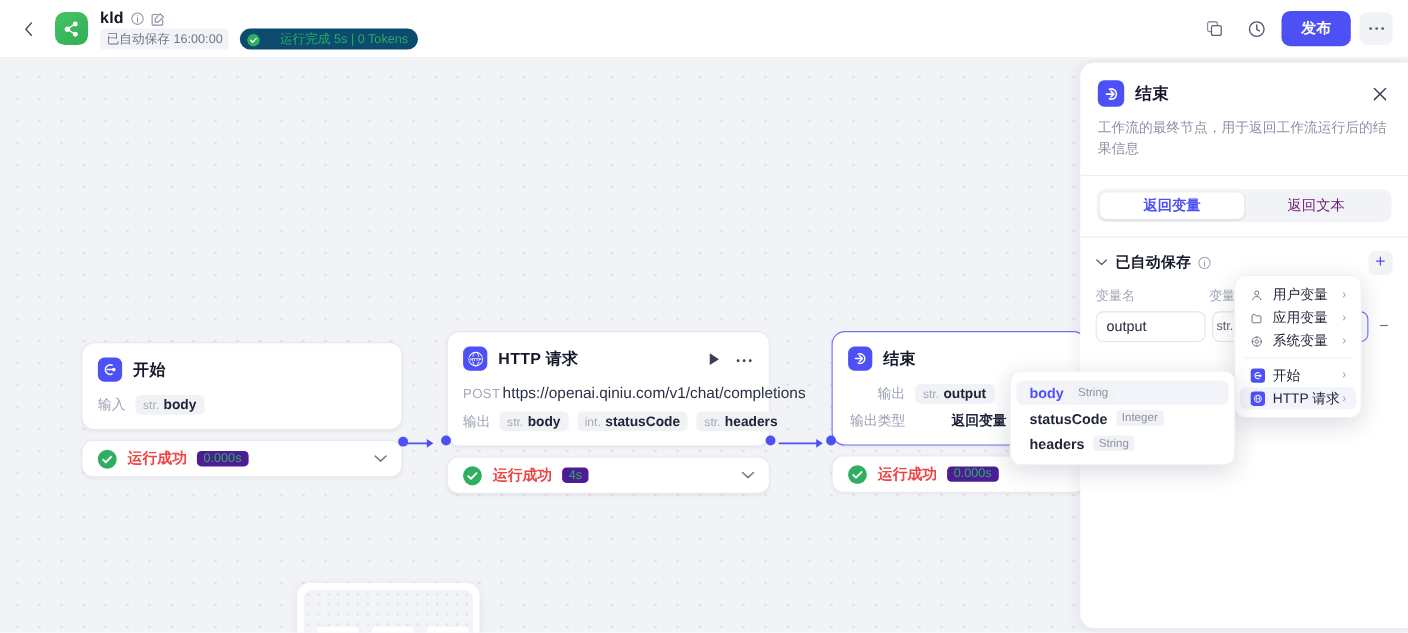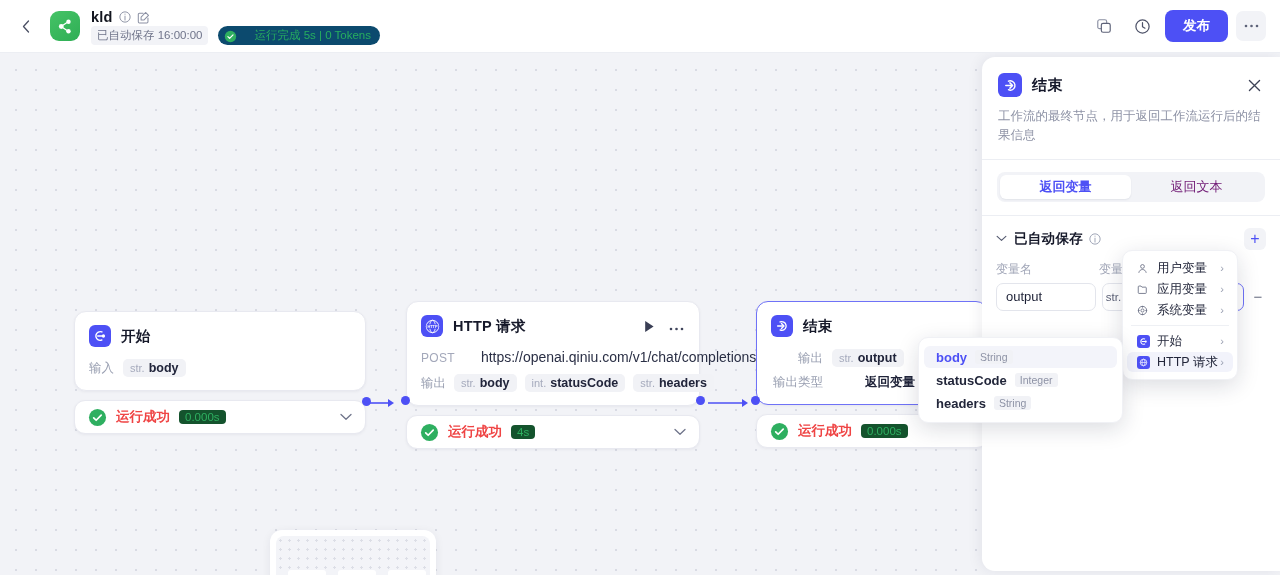--- a/index.html
+++ b/index.html
@@ -93,36 +93,36 @@
   .dots-ico { cursor: pointer; font-size: 15px; letter-spacing: 1.5px; color: #40455c; line-height: 8px; }
 
   .node-row { display: flex; align-items: center; gap: 9px; margin-top: 12px; }
   .row-label { font-size: 12.5px; color: #9aa0b2; flex: none; }
   .chip {
     background: #f1f2f6; border-radius: 5px; padding: 2px 7px;
     font-size: 12.5px; color: #20243a; display: inline-flex; align-items: baseline; gap: 4px;
   }
   .chip .ty { color: #a6abbd; font-size: 11px; }
   .chip b { font-weight: bold; }
-  .url-row { display: flex; align-items: baseline; gap: 26px; margin-top: 12px; }
+  .url-row { display: flex; align-items: baseline; gap: 2px; margin-top: 12px; }
   .method { font-size: 12px; color: #a3a8ba; letter-spacing: .3px; }
   .url { font-size: 14px; color: #2a2f45; }
   .outrow { display: flex; align-items: center; gap: 8px; margin-top: 9px; }
   .plainval { font-size: 12.5px; color: #20243a; font-weight: bold; }
 
   
   .status-card {
     margin-top: 9px; background: #ffffff; border: 1px solid #e8e9f0;
     border-radius: 11px; height: 34px; display: flex; align-items: center;
     padding: 0 13px; box-shadow: 0 1px 3px rgba(20,24,50,.05);
   }
   .st-check { width: 19px; height: 19px; flex: none; }
   .st-text { margin-left: 9px; font-size: 13.5px; font-weight: bold; color: #ef4444; }
   .st-time {
-    margin-left: 9px; background: #14532d; color: #2eaf60;
+    margin-left: 9px; background: #4c1d95; color: #2eaf60;
     font-size: 11.5px; padding: 1px 6px; border-radius: 4px;
   }
   .st-chev { margin-left: auto; color: #6f748a; display: flex; }
 
   
   .port { position: absolute; width: 9px; height: 9px; border-radius: 50%; background: #4d50f5; }
   .edge { position: absolute; }
 
   
   .bottom-panel {

